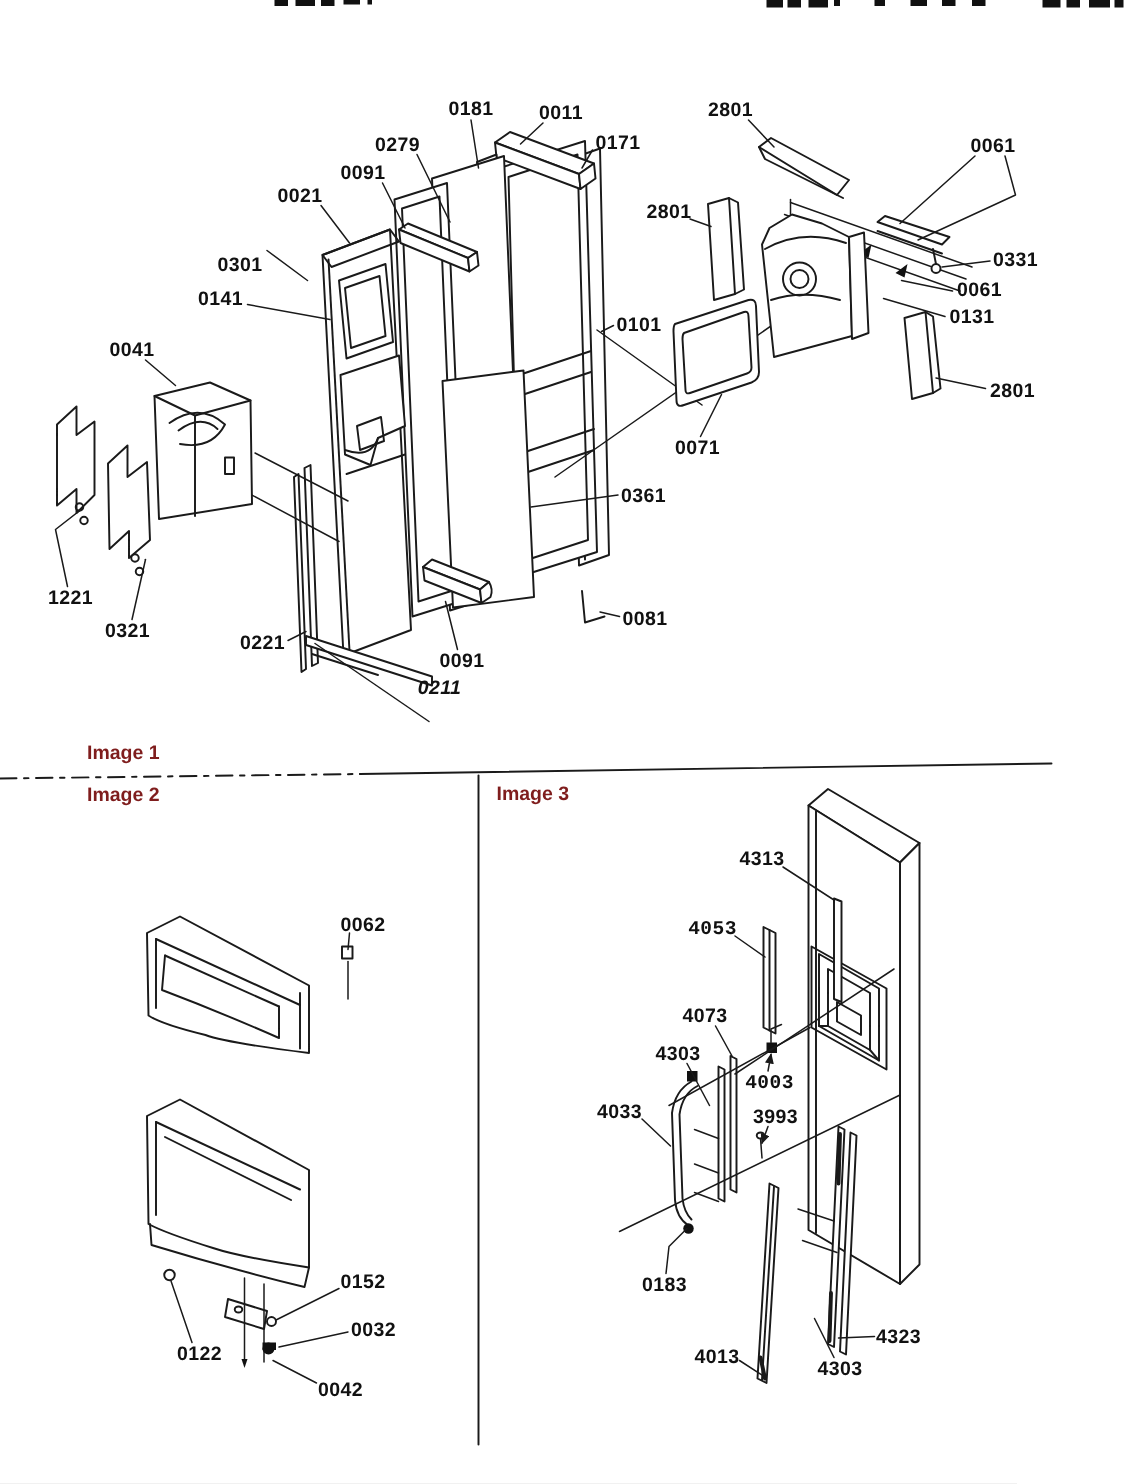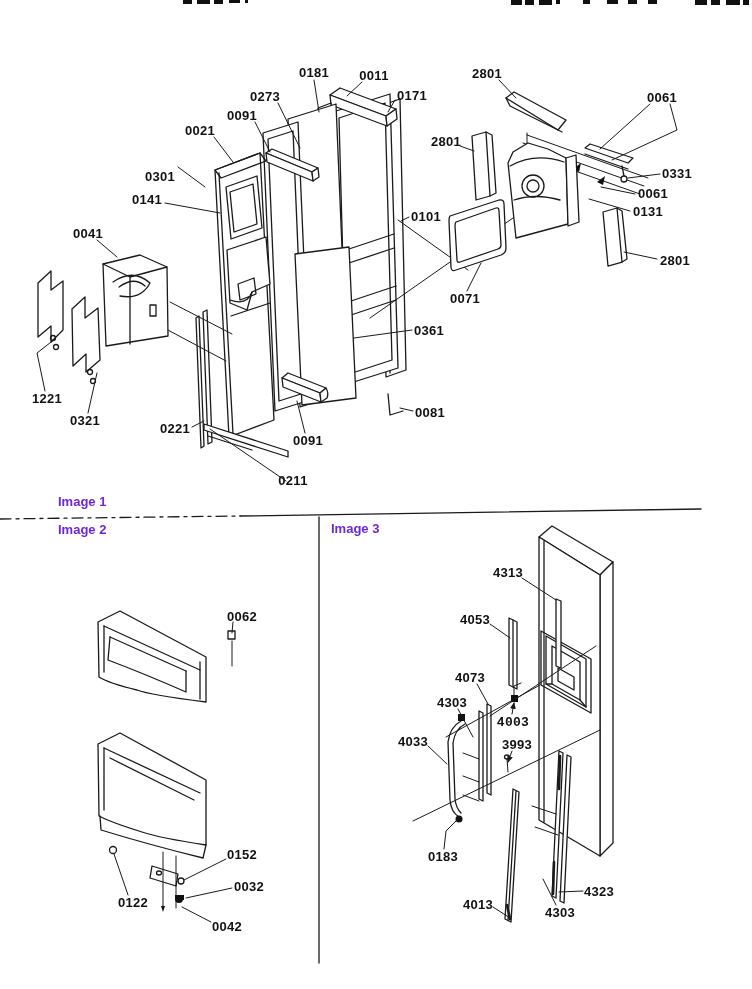--- a/index.html
+++ b/index.html
@@ -10,21 +10,21 @@
   .wf{stroke:#1a1a1a;fill:#ffffff;stroke-width:1.3;stroke-linejoin:round;}
   .bf{fill:#111111;stroke:none;}
   .thin{stroke-width:1;}
   .thick{stroke-width:2.6;}
   .dot{stroke-dasharray:1.5 3;stroke-width:1;}
   .hatch{stroke-width:3.2;stroke-dasharray:4 3;}
   .dashline{stroke-dasharray:11 5 3 5;}
   #labels{position:absolute;left:0;top:0;width:752px;height:804px;pointer-events:none;}
   .plabel{position:absolute;transform:translate(-50%,-50%);font-weight:bold;font-size:13px;
           letter-spacing:.3px;color:#111;white-space:nowrap;}
-  .seclabel{position:absolute;font-weight:bold;font-size:13px;color:#6d28d9;white-space:nowrap;}
+  .seclabel{position:absolute;font-weight:bold;font-size:13px;color:#7f1d1d;white-space:nowrap;}
 </style>
 </head>
 <body>
 
 <div id="page">
 
 <svg width="752" height="989" viewBox="0 0 752 989">
   <defs>
     <marker id="arr" markerWidth="8" markerHeight="8" refX="6" refY="3" orient="auto">
       <path d="M0,0 L7,3 L0,6 Z" fill="#1a1a1a"></path>
@@ -297,49 +297,49 @@
 </svg>
 
 <div class="seclabel" style="left:58px;top:494px;">Image 1</div>
 <div class="seclabel" style="left:58px;top:522px;">Image 2</div>
 <div class="seclabel" style="left:331px;top:521px;text-align:right;">Image 3</div>
 
 <div id="labels">
       <div class="plabel" style="left: 314px; top: 72px;">0181</div>
       <div class="plabel" style="left: 374px; top: 75px;">0011</div>
       <div class="plabel" style="left: 487px; top: 73px;">2801</div>
-      <div class="plabel" style="left: 265px; top: 96px;">0273</div>
+      <div class="plabel" style="left: 265px; top: 96px;">0279</div>
       <div class="plabel" style="left: 412px; top: 95px;">0171</div>
       <div class="plabel" style="left: 662px; top: 97px;">0061</div>
       <div class="plabel" style="left: 242px; top: 115px;">0091</div>
       <div class="plabel" style="left: 200px; top: 130px;">0021</div>
       <div class="plabel" style="left: 446px; top: 141px;">2801</div>
       <div class="plabel" style="left: 160px; top: 176px;">0301</div>
       <div class="plabel" style="left: 677px; top: 173px;">0331</div>
       <div class="plabel" style="left: 653px; top: 193px;">0061</div>
       <div class="plabel" style="left: 147px; top: 199px;">0141</div>
       <div class="plabel" style="left: 648px; top: 211px;">0131</div>
       <div class="plabel" style="left: 426px; top: 216px;">0101</div>
       <div class="plabel" style="left: 88px; top: 233px;">0041</div>
       <div class="plabel" style="left: 675px; top: 260px;">2801</div>
       <div class="plabel" style="left: 465px; top: 298px;">0071</div>
       <div class="plabel" style="left: 429px; top: 330px;">0361</div>
       <div class="plabel" style="left: 47px; top: 398px;">1221</div>
       <div class="plabel" style="left: 430px; top: 412px;">0081</div>
       <div class="plabel" style="left: 85px; top: 420px;">0321</div>
       <div class="plabel" style="left: 175px; top: 428px;">0221</div>
       <div class="plabel" style="left: 308px; top: 440px;">0091</div>
-      <div class="plabel" style="left: 293px; top: 480px;">0211</div>
+      <div class="plabel" style="left: 293px; top: 458px; font-style: italic;">0211</div>
       <div class="plabel" style="left: 242px; top: 616px;">0062</div>
       <div class="plabel" style="left: 242px; top: 854px;">0152</div>
       <div class="plabel" style="left: 249px; top: 886px;">0032</div>
       <div class="plabel" style="left: 133px; top: 902px;">0122</div>
       <div class="plabel" style="left: 227px; top: 926px;">0042</div>
       <div class="plabel" style="left: 508px; top: 572px;">4313</div>
-      <div class="plabel" style="left: 475px; top: 619px;">4053</div>
+      <div class="plabel" style="left: 475px; top: 619px; font-family: Liberation Mono, monospace;">4053</div>
       <div class="plabel" style="left: 470px; top: 677px; text-align: center;">4073</div>
       <div class="plabel" style="left: 452px; top: 702px;">4303</div>
       <div class="plabel" style="left: 513px; top: 722px; font-family: Liberation Mono, monospace;">4003</div>
       <div class="plabel" style="left: 413px; top: 741px;">4033</div>
       <div class="plabel" style="left: 517px; top: 744px;">3993</div>
       <div class="plabel" style="left: 443px; top: 856px;">0183</div>
       <div class="plabel" style="left: 478px; top: 904px;">4013</div>
       <div class="plabel" style="left: 599px; top: 891px;">4323</div>
       <div class="plabel" style="left: 560px; top: 912px;">4303</div>
     </div>

